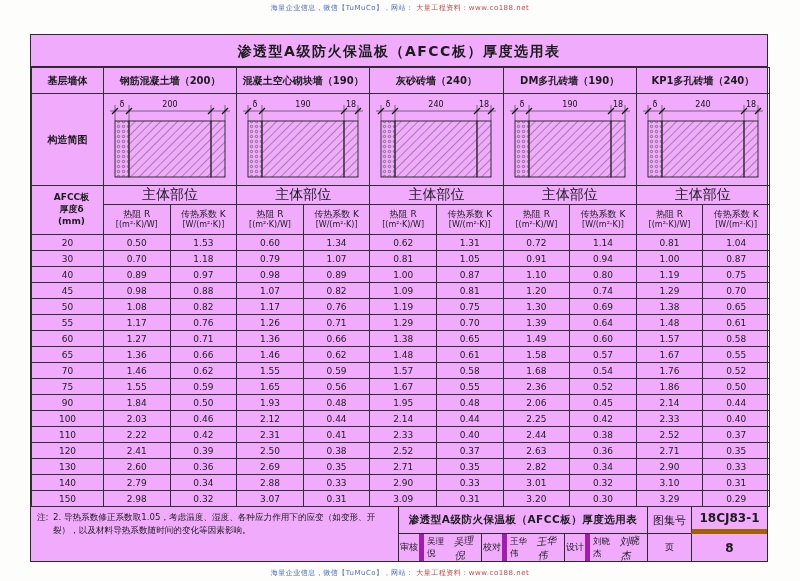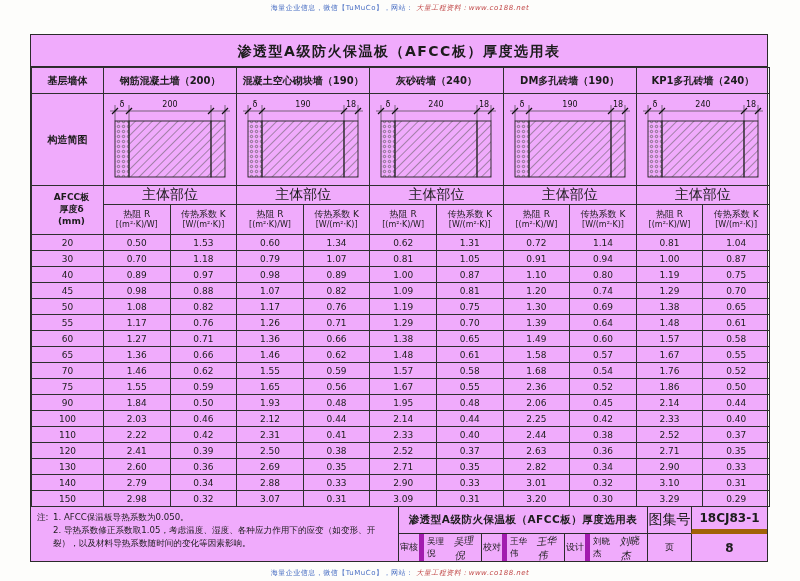--- a/index.html
+++ b/index.html
@@ -7,21 +7,21 @@
   body {
     width:800px; height:581px; position:relative; overflow:hidden;
     background:#fdfdfb; color:#1c1c1c;
     font-family:"DejaVu Sans","Liberation Sans",sans-serif;
   }
   .watermark {
     position:absolute; left:0; width:100%; text-align:center;
     font-size:7px; letter-spacing:.5px; white-space:nowrap;
   }
   .wm-top { top:3px; } .wm-bottom { bottom:3px; }
-  .wm-blue { color:#4a6fc4; } .wm-red { color:#c24a4a;font-style:italic; }
+  .wm-blue { color:#4a6fc4; } .wm-red { color:#c24a4a; }
 
   .frame {
     position:absolute; left:30px; top:34px; width:738px;
     border:1.6px solid #2b2b2b; background:#f0abfc;
   }
   .doc-title {
     height:32px; line-height:32px; text-align:center;
     font-size:14px; font-weight:bold; letter-spacing:1.5px;
     border-bottom:1px solid #2b2b2b;
   }
@@ -58,21 +58,21 @@
   .note-label { width:16px; flex:none; }
   .note-items { flex:1; }
   .titleblock {
     flex:1; display:grid;
     grid-template-columns:1fr 44px 76px;
     grid-template-rows:27px 27px;
   }
   .tb-cell { display:flex; align-items:center; justify-content:center; }
   .tb-title { grid-area:1/1; font-weight:bold; font-size:10.5px; letter-spacing:.5px;
               border-bottom:1px solid #2b2b2b; }
-  .tb-albl  { grid-area:1/2; font-size:14px; border-left:1px solid #2b2b2b; border-bottom:1px solid #2b2b2b; }
+  .tb-albl  { grid-area:1/2; font-size:11px; border-left:1px solid #2b2b2b; border-bottom:1px solid #2b2b2b; }
   .tb-ano   { grid-area:1/3; font-size:12px; font-weight:bold; border-left:1px solid #2b2b2b; border-bottom:5px solid #a16207; }
   .tb-signers { grid-area:2/1; display:flex; align-items:stretch; }
   .tb-plbl  { grid-area:2/2; font-size:9px; border-left:1px solid #2b2b2b; }
   .tb-pno   { grid-area:2/3; font-size:12px; font-weight:bold; border-left:1px solid #2b2b2b; }
   .sg { flex:1; display:flex; align-items:center; }
   .sg + .sg { border-left:1px solid #2b2b2b; }
   .s-label { width:25px; flex:none; align-self:stretch; display:flex; align-items:center;
              justify-content:center; font-size:9px; border-right:5px solid #a21caf; }
   .s-name { font-size:8.5px; margin-left:3px; }
   .sig { font-family:"DejaVu Serif","Liberation Serif",serif; font-style:italic;
@@ -500,21 +500,20 @@
           <td>3.29</td>
           <td>0.29</td>
         </tr>
       </tbody>
   </table>
 
   <div class="bottom">
     <div class="notes">
       <span class="note-label">注:</span>
       <div class="note-items">
-        <div class="note-item">1. AFCC保温板导热系数为0.050。</div>
         <div class="note-item">2. 导热系数修正系数取1.05，考虑温度、湿度、各种应力作用下的应变（如变形、开裂），以及材料导热系数随时间的变化等因素影响。</div>
       </div>
     </div>
 
     <div class="titleblock">
       <div class="tb-cell tb-title">渗透型A级防火保温板（AFCC板）厚度选用表</div>
       <div class="tb-cell tb-albl">图集号</div>
       <div class="tb-cell tb-ano">18CJ83-1</div>
 
       <div class="tb-signers">

